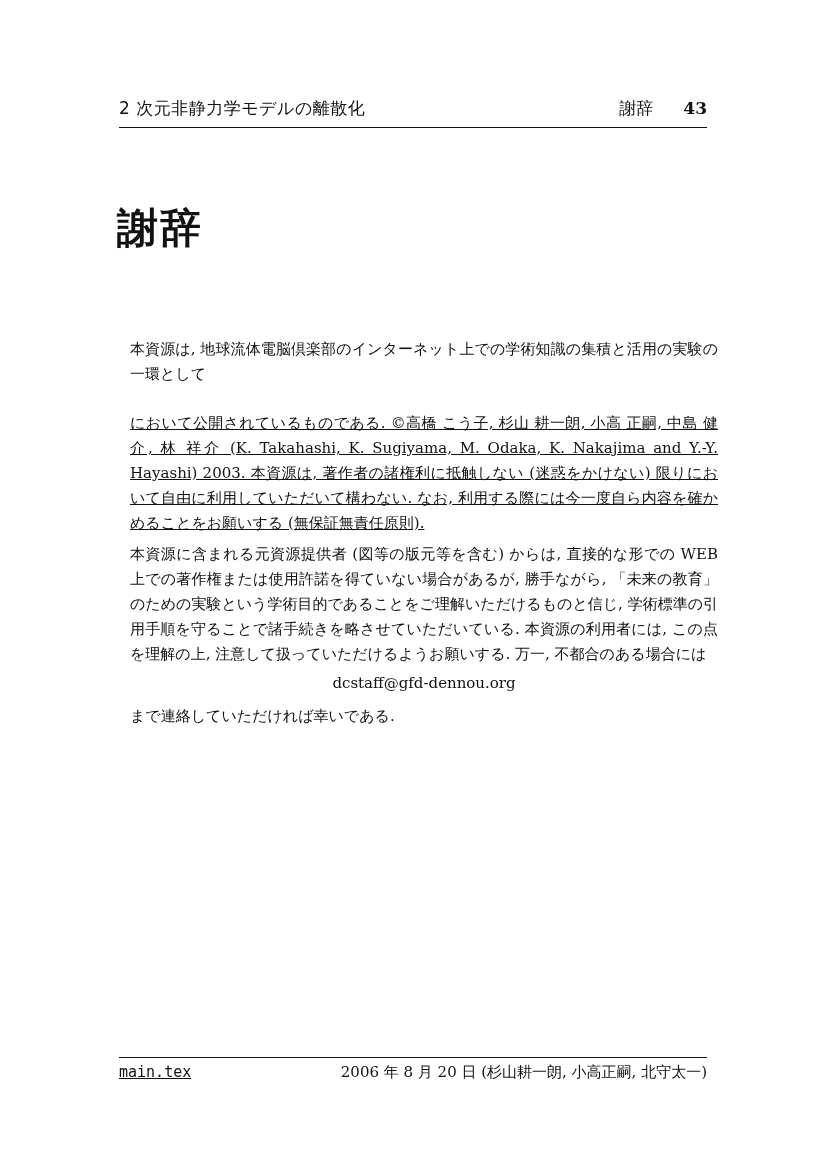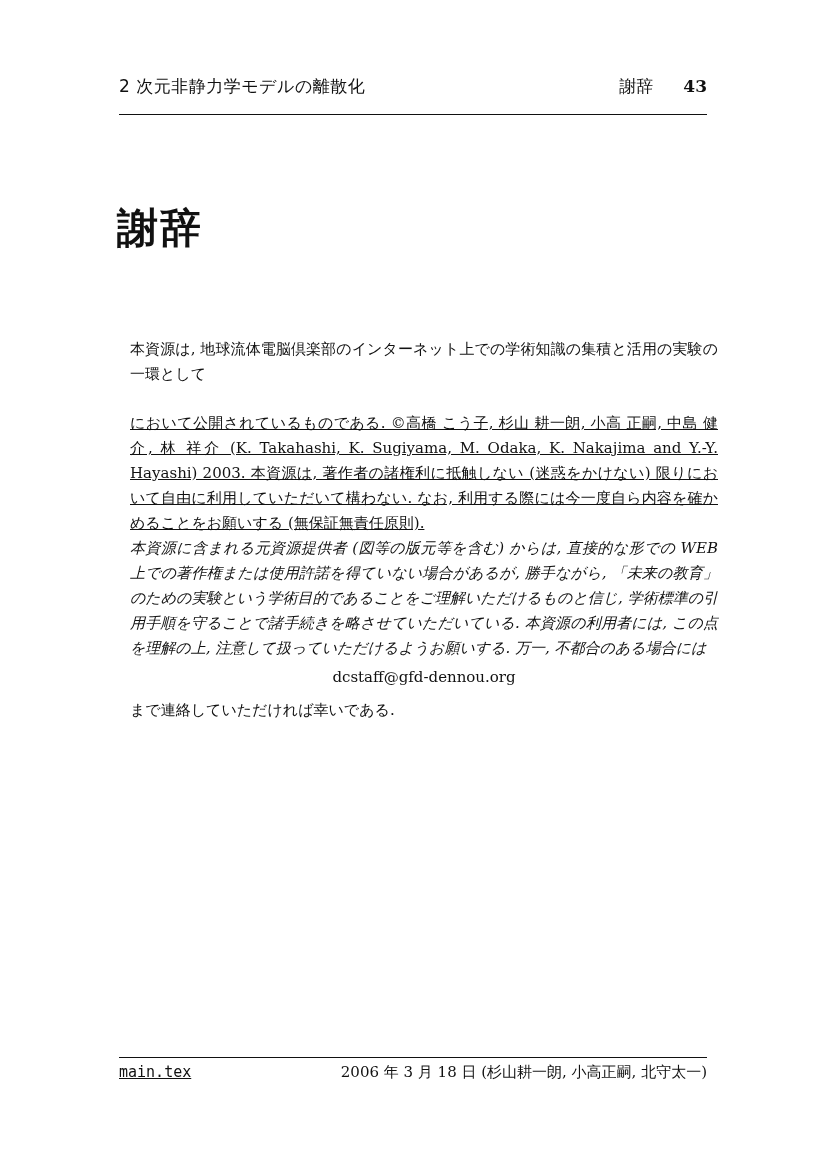--- a/index.html
+++ b/index.html
@@ -15,26 +15,26 @@
     background: #ffffff;
     color: #111111;
     font-family: "DejaVu Serif", "Liberation Serif", serif;
     overflow: hidden;
   }
 
   
   .running-header {
     position: absolute;
     left: 119px;
-    top: 76px;
+    top: 98px;
     width: 588px;
     display: flex;
     justify-content: space-between;
     border-bottom: 1px solid #111111;
-    padding-bottom: 18px;
+    padding-bottom: 9px;
     font-size: 17px;
     line-height: 20px;
   }
   .running-header .left {
     font-family: "DejaVu Sans", "Liberation Sans", sans-serif;
     letter-spacing: 0.5px;
   }
   .running-header .right {
     display: flex;
     align-items: flex-end;
@@ -78,21 +78,21 @@
     text-align: center;
   }
   .url-line {
     margin-top: 26px;
   }
   .para-2 {
     margin-top: 24px;
     text-decoration: underline;
   }
   .para-3 {
-    font-style: italic;
+    margin-top: 6px;
   }
   .email-line {
     margin-top: 4px;
   }
   .para-4 {
     margin-top: 8px;
   }
   .plainlink {
     color: #111111;
     text-decoration: none;
@@ -151,17 +151,17 @@
       <span class="plainlink">dcstaff@gfd-dennou.org</span>
     </div>
 
     <p class="para para-4">まで連絡していただければ幸いである.</p>
 
   </div>
 
   <div class="page-footer">
     <div class="row">
       <span class="filename">main.tex</span>
-      <span class="date">2006 年 3 月 18 日 (杉山耕一朗, 小高正嗣, 北守太一)</span>
+      <span class="date">2006 年 8 月 20 日 (杉山耕一朗, 小高正嗣, 北守太一)</span>
     </div>
   </div>
 
 </div>
 
 </body></html>

